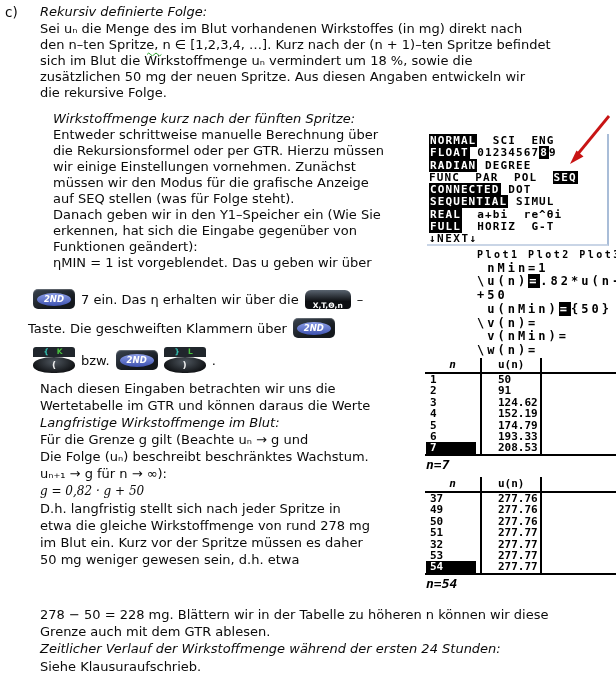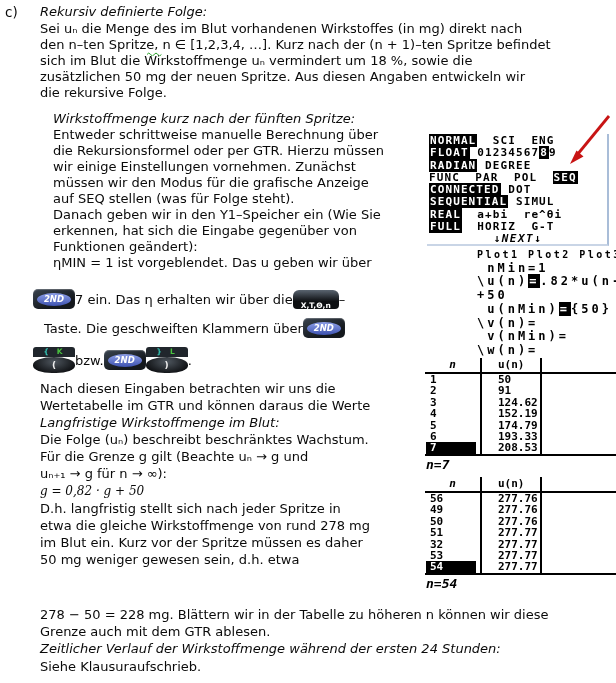--- a/index.html
+++ b/index.html
@@ -10,23 +10,23 @@
   .item-label{left:5px;top:4px;font-size:13.5px;}
   .h-italic{font-style:italic;}
   .blk{font-size:13px;}
   .intro-head{left:40px;top:4px;font-size:13px;}
   .intro{left:40px;top:21px;width:578px;line-height:16.1px;}
   .narrow1{left:53px;top:111px;width:392px;line-height:16px;}
   .narrow2{left:40px;top:380px;width:392px;line-height:17.1px;}
   .bottom{left:40px;top:606px;width:578px;line-height:17.2px;}
   .math{font-family:"DejaVu Serif",serif;font-style:italic;font-size:12px;}
   
-  .keyline{position:absolute;display:flex;align-items:center;font-size:13px;}
+  .keyline{position:absolute;display:flex;align-items:center;gap:6px;font-size:13px;}
   .kl1{left:33px;top:287px;height:24px;}
-  .kl2{left:44px;top:316px;height:24px;}
+  .kl2{left:28px;top:316px;height:24px;}
   .kl3{left:33px;top:345px;height:30px;}
   .kbg{display:inline-flex;align-items:center;justify-content:center;
        background:linear-gradient(160deg,#3a4450,#14181d 70%);border-radius:5px;
        width:42px;height:20px;box-shadow:inset 0 1px 1px rgba(255,255,255,.25);}
   .k2nd{display:inline-block;width:34px;height:13px;border-radius:50%;
         background:linear-gradient(180deg,#8d9fe8,#3d52b0);color:#fff;
         font:bold italic 8.5px "DejaVu Sans",sans-serif;text-align:center;line-height:13px;}
   .kvar{display:inline-flex;align-items:flex-start;justify-content:center;
         width:46px;height:19px;border-radius:6px 6px 4px 4px;
         background:linear-gradient(180deg,#5a6470,#0d0f12 60%);
@@ -40,21 +40,21 @@
         background:radial-gradient(ellipse at 50% 30%,#4e565e,#101215 75%);
         color:#eee;font:bold 9px "DejaVu Sans",sans-serif;text-align:center;line-height:16px;}
   
   .tiscreen{position:absolute;background:#fff;font-family:"DejaVu Sans Mono",monospace;
         font-weight:bold;color:#000;}
   .crow{white-space:pre;}
   .hl{background:#000;color:#fff;padding:0 1px;}
   .mode{left:427px;top:134px;width:182px;height:112px;font-size:11px;letter-spacing:1.1px;
         line-height:12.3px;padding:1px 0 4px 2px;box-sizing:border-box;
         border-right:2px solid #a9bdd8;border-bottom:2px solid #c9d5e6;}
-  .mode .crow.center{text-align:center;letter-spacing:1.5px;font-style:italic;}
+  .mode .crow.center{text-align:left;letter-spacing:1.5px;}
   .yed{left:427px;top:247px;width:189px;height:110px;font-size:12px;letter-spacing:3px;
         line-height:13.7px;padding:1px 0 0 2px;box-sizing:border-box;margin-left:48px;}
   .yed .small{font-size:10px;letter-spacing:2.5px;}
   
   .titable{position:absolute;width:191px;background:#fff;font-family:"DejaVu Sans Mono",monospace;
         font-weight:bold;font-size:11px;color:#000;}
   .t1{left:425px;top:358px;} .t2{left:425px;top:477px;}
   .tt-grid{width:100%;}
   .tt-row{display:flex;height:11.4px;line-height:11.4px;}
   .tt-row.tt-header{height:14px;line-height:13px;border-bottom:2px solid #000;}
@@ -139,22 +139,22 @@
         </span>
       <span class="cap">)</span>
     </span>
     <span>.</span>
   </div>
 
   <div class="abs blk narrow2">
     <div class="ln">Nach diesen Eingaben betrachten wir uns die</div>
     <div class="ln">Wertetabelle im GTR und können daraus die Werte</div>
     <div class="ln h-italic">Langfristige Wirkstoffmenge im Blut:</div>
+    <div class="ln">Für die Grenze g gilt (Beachte uₙ → g und</div>
     <div class="ln">Die Folge (uₙ) beschreibt beschränktes Wachstum.</div>
-    <div class="ln">Für die Grenze g gilt (Beachte uₙ → g und</div>
     <div class="ln">uₙ₊₁ → g für n → ∞):</div>
     <div class="ln math">g = 0,82 · g + 50</div>
     <div class="ln">D.h. langfristig stellt sich nach jeder Spritze in</div>
     <div class="ln">etwa die gleiche Wirkstoffmenge von rund 278 mg</div>
     <div class="ln">im Blut ein. Kurz vor der Spritze müssen es daher</div>
     <div class="ln">50 mg weniger gewesen sein, d.h. etwa</div>
   </div>
 
   <div class="abs blk bottom">
     <div class="ln">278 − 50 = 228 mg. Blättern wir in der Tabelle zu höheren n können wir diese</div>
@@ -237,21 +237,21 @@
       <div class="tt-status">n=7</div>
     </div>
   <div class="titable t2">
       <div class="tt-grid">
         <div class="tt-row tt-header">
           <div class="tt-c1">n</div>
           <div class="tt-c2">u(n)</div>
           <div class="tt-c3"></div>
         </div>
         <div class="tt-row">
-          <div class="tt-c1"><span>56</span></div>
+          <div class="tt-c1"><span>37</span></div>
           <div class="tt-c2">277.76</div>
           <div class="tt-c3"></div>
         </div>
         <div class="tt-row">
           <div class="tt-c1"><span>49</span></div>
           <div class="tt-c2">277.76</div>
           <div class="tt-c3"></div>
         </div>
         <div class="tt-row">
           <div class="tt-c1"><span>50</span></div>

